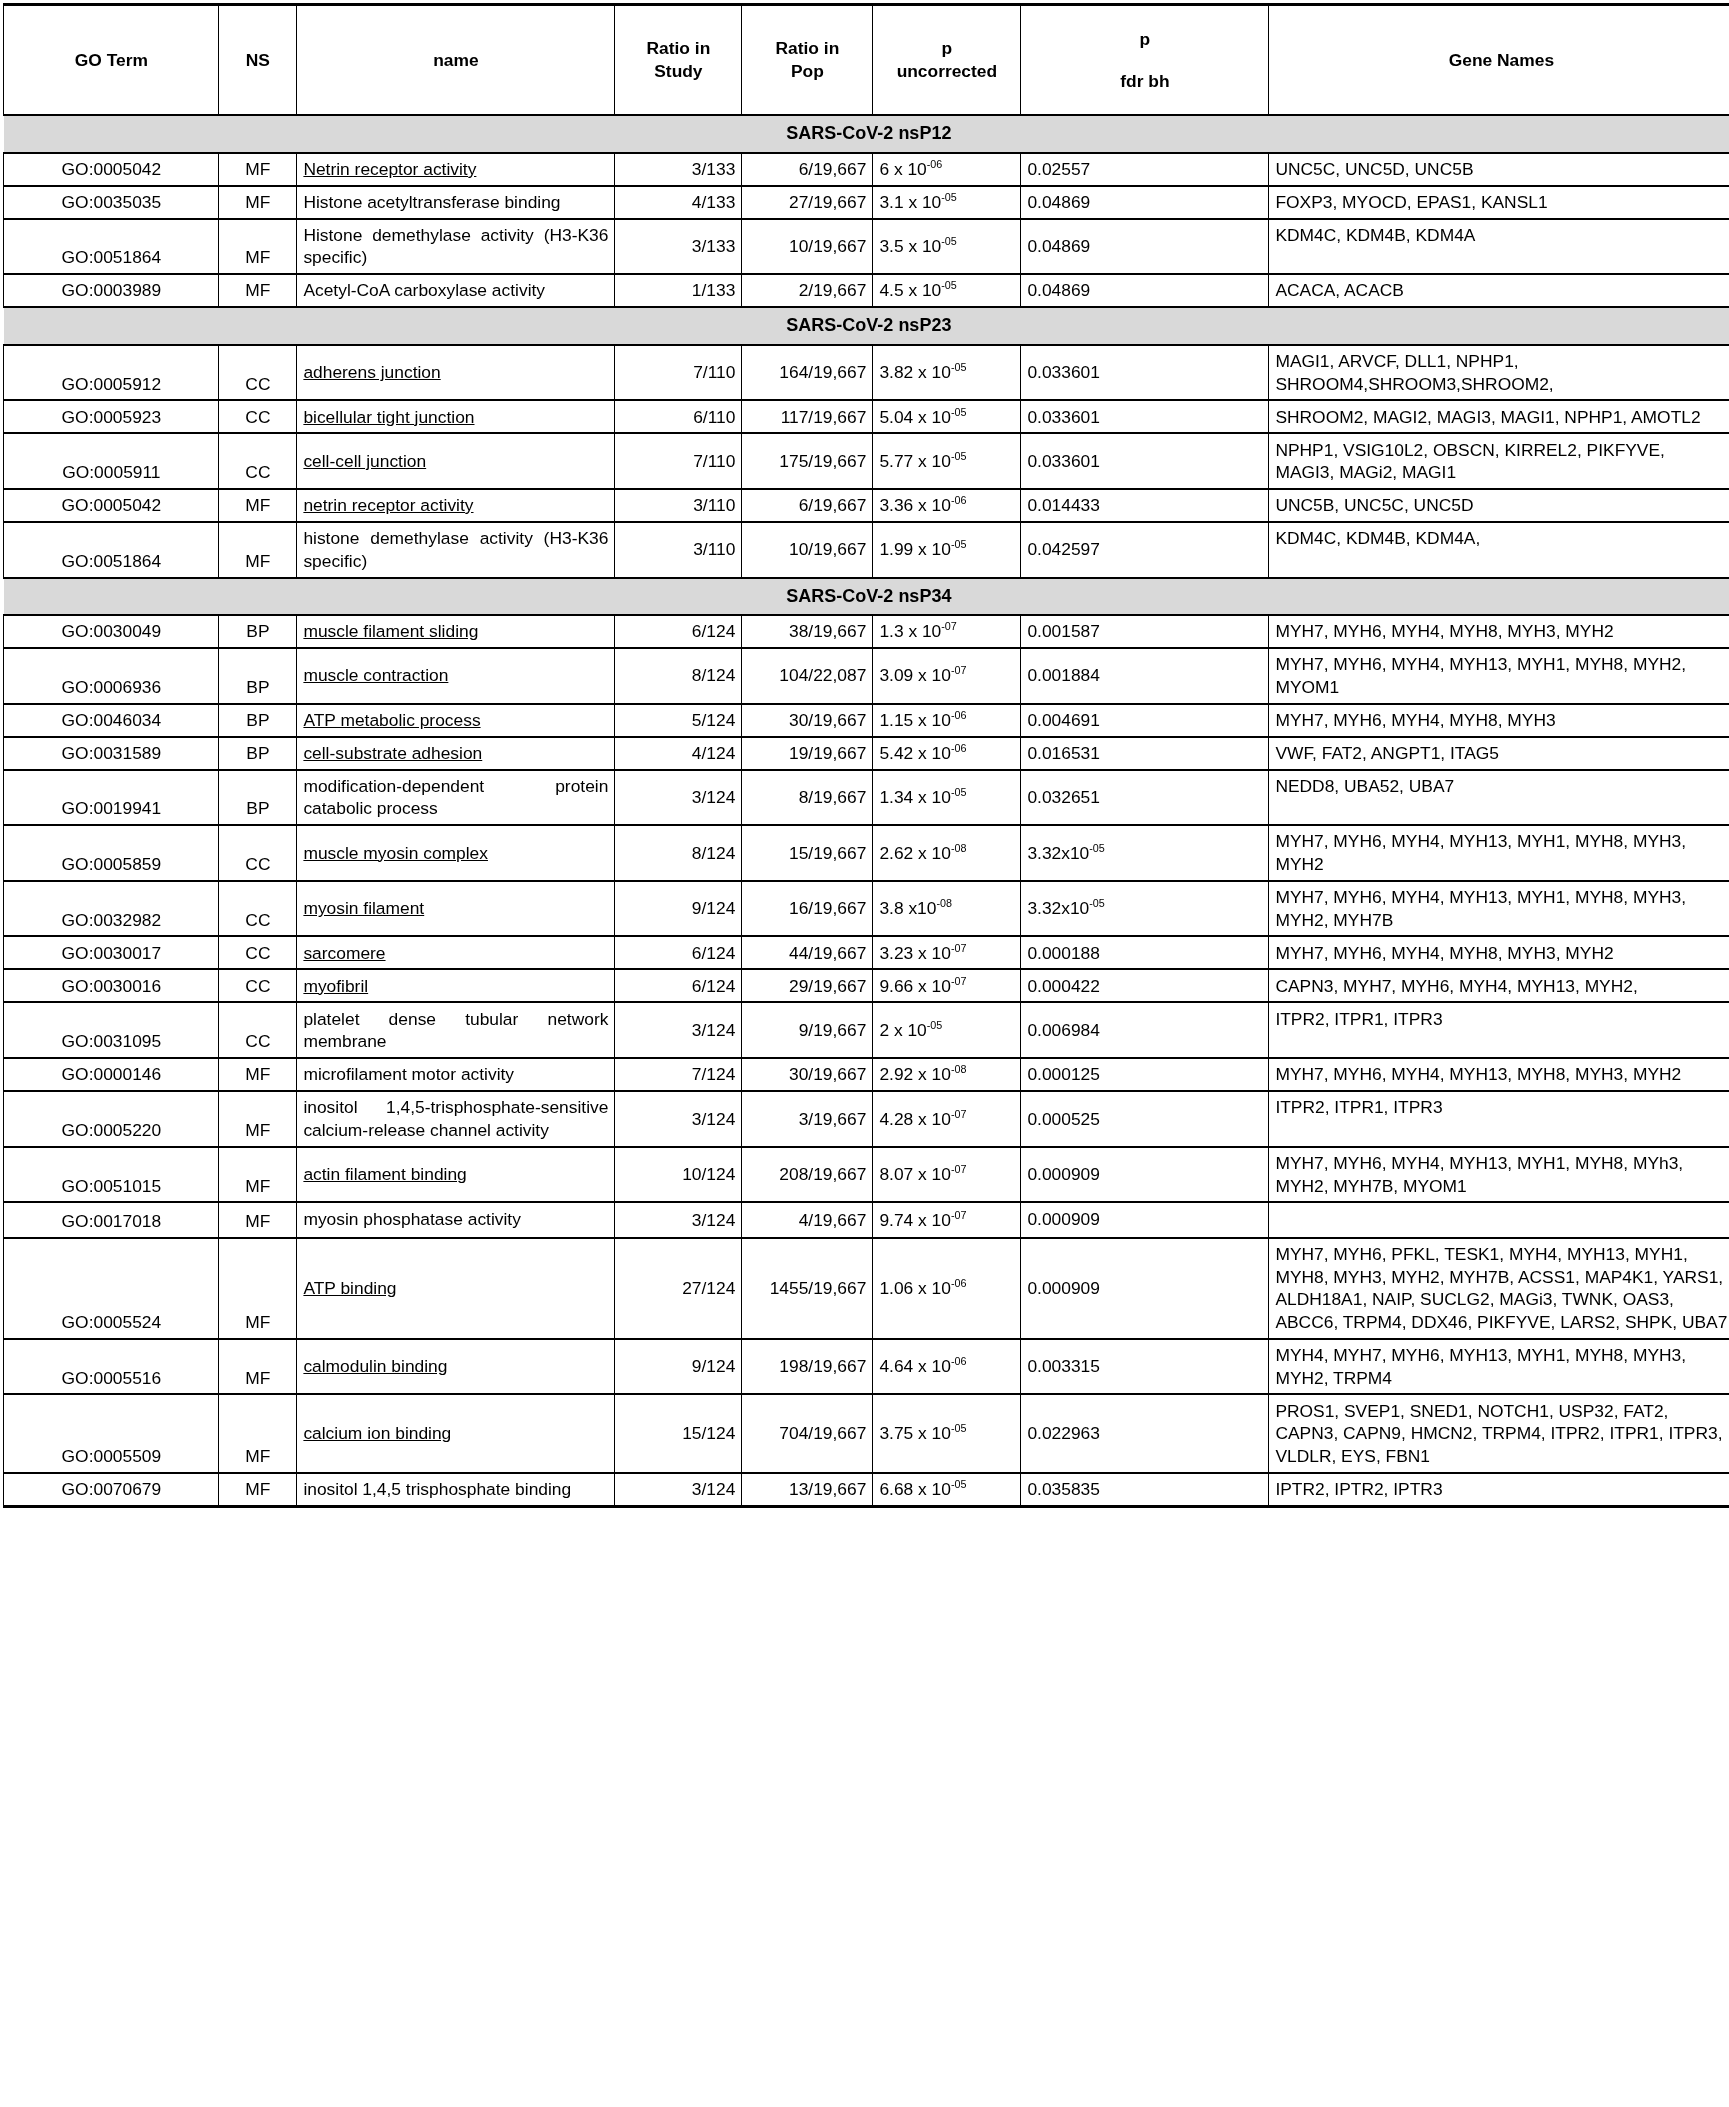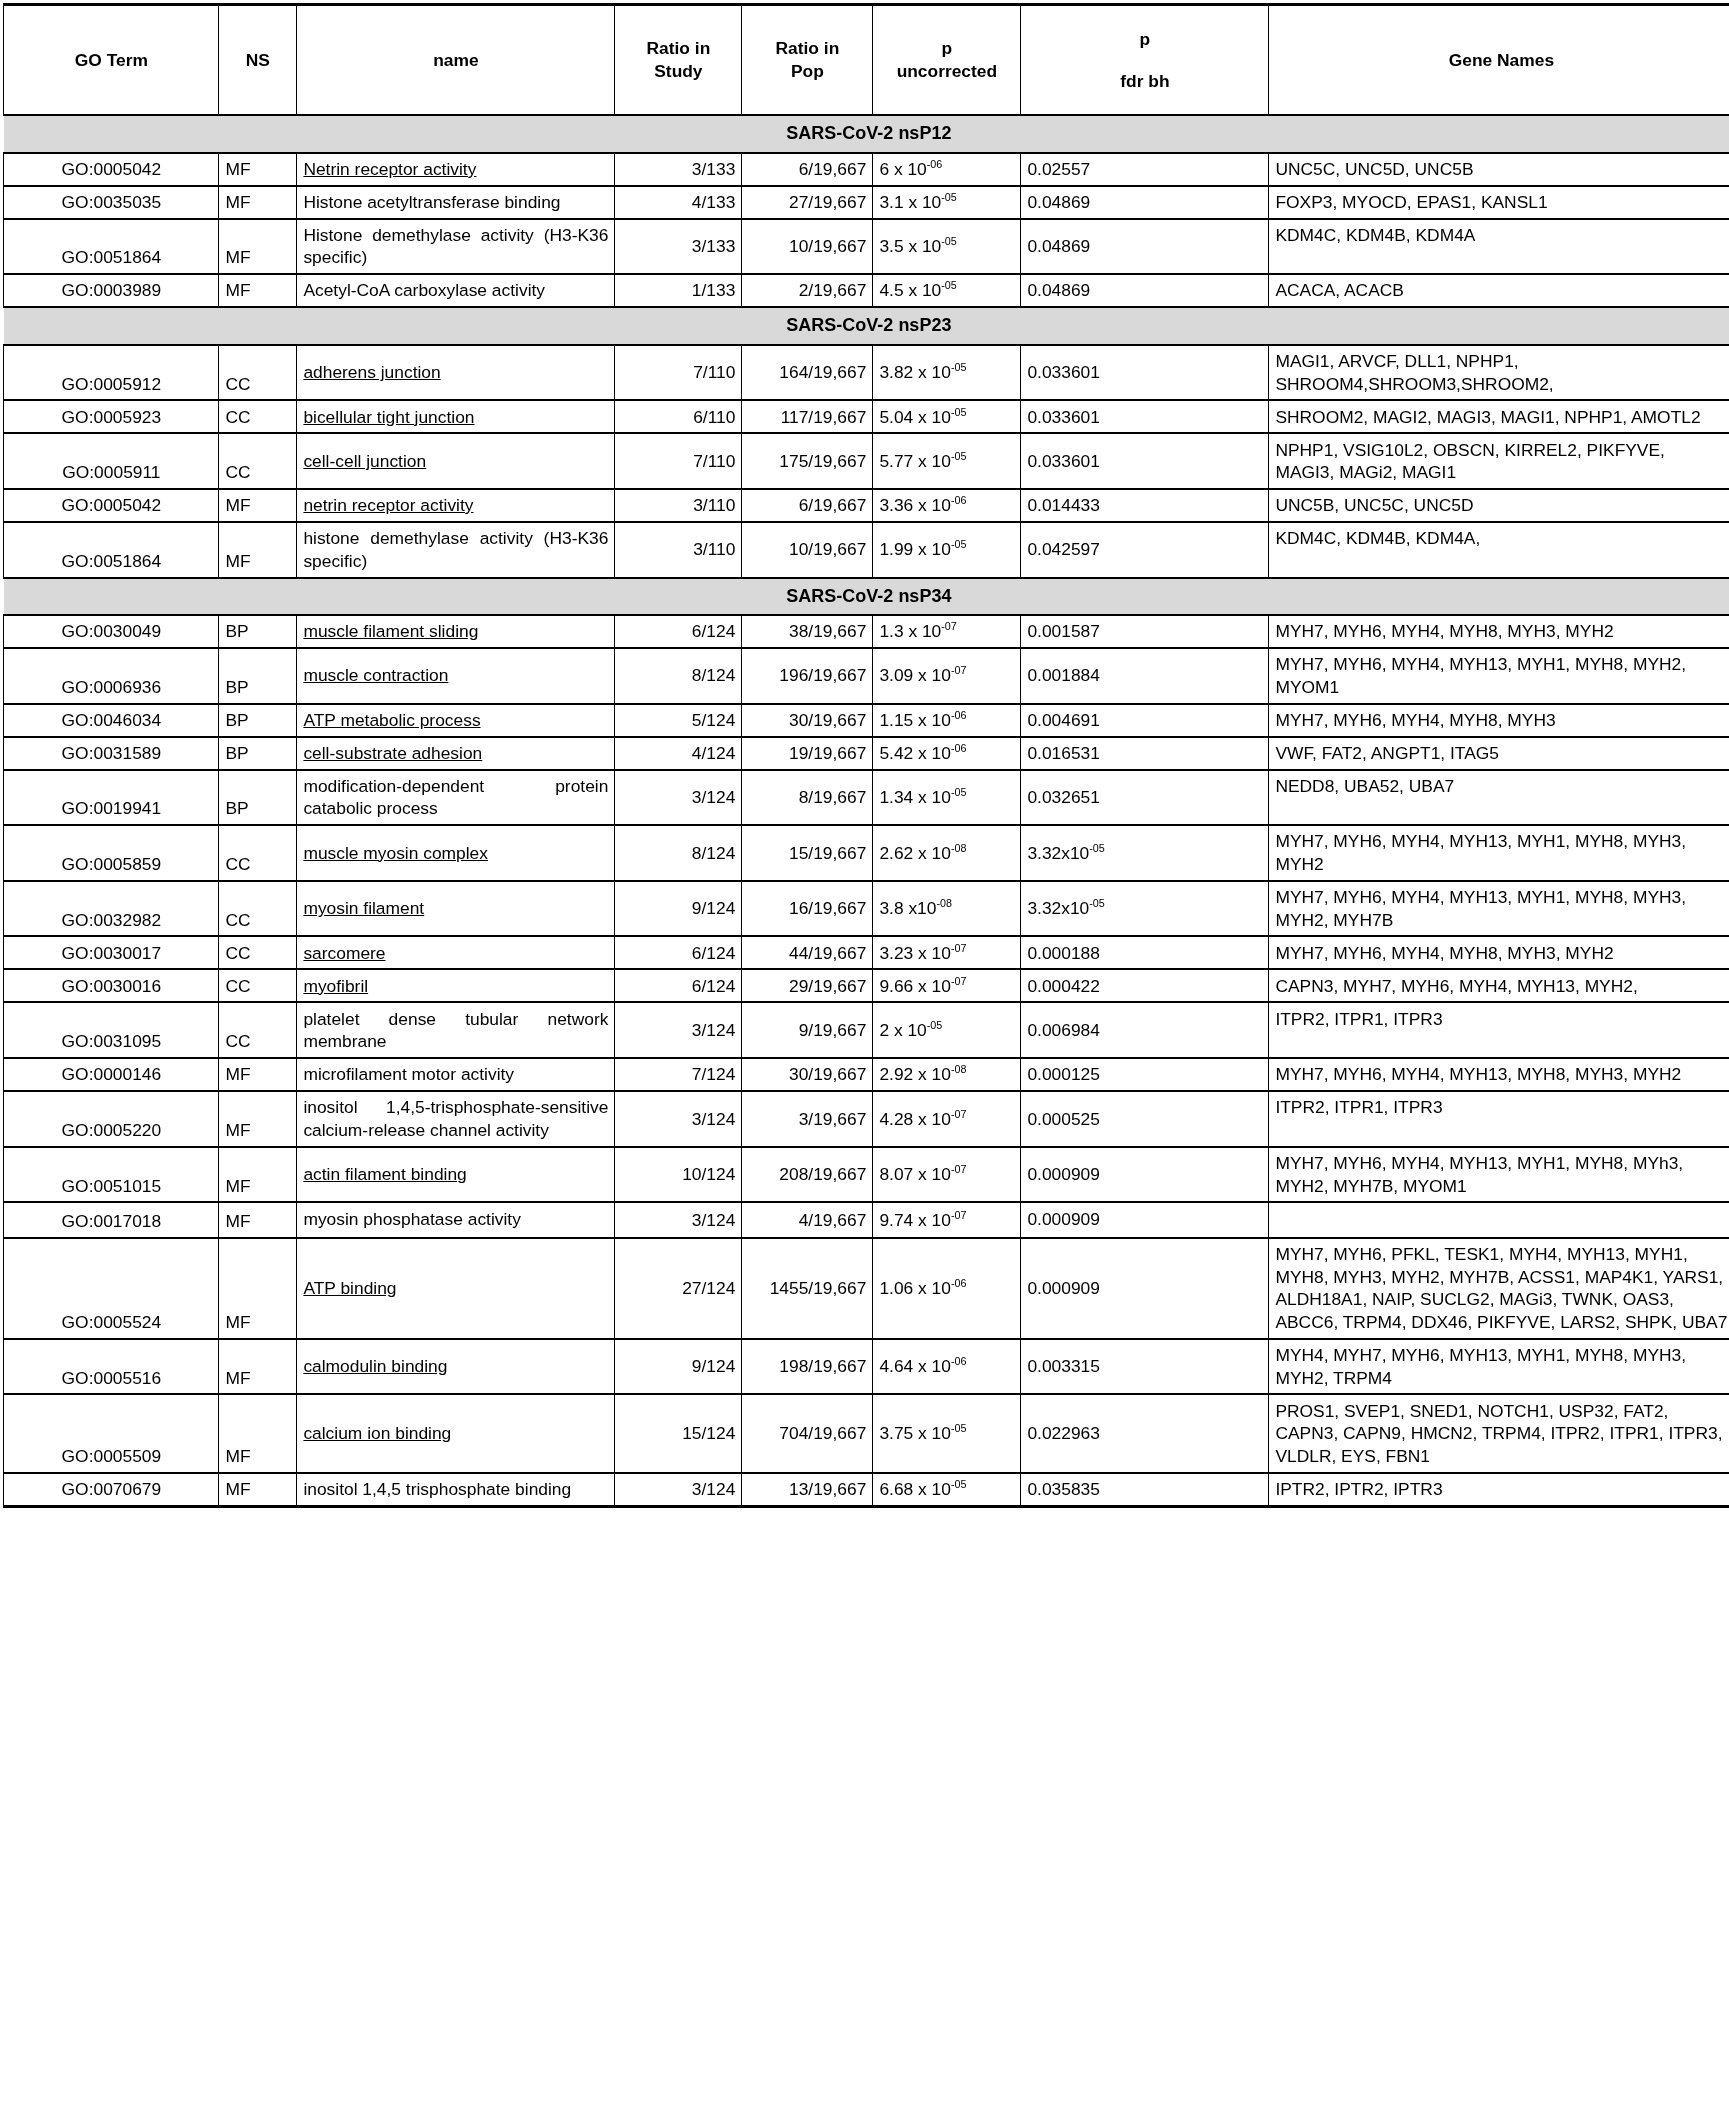--- a/index.html
+++ b/index.html
@@ -55,21 +55,21 @@
   tr.section td{
     background:#d9d9d9;
     text-align:center;
     font-weight:bold;
     font-size:18px;
     padding:6px 0;
     border-left:none;border-right:none;
   }
 
   td.go{text-align:center;vertical-align:bottom;white-space:nowrap;}
-  td.ns{text-align:left;vertical-align:bottom;}
+  td.ns{text-align:center;vertical-align:bottom;}
   td.name{text-align:justify;text-align-last:left;vertical-align:top;}
   td.name.mid{vertical-align:middle;text-decoration:underline;}
   td.num{text-align:right;vertical-align:middle;white-space:nowrap;}
   td.genes{text-align:left;vertical-align:top;}
   td.pv{text-align:left;vertical-align:middle;white-space:nowrap;}
   sup{font-size:0.62em;vertical-align:super;line-height:0;}
 </style>
 </head>
 <body>
 
@@ -217,21 +217,21 @@
           <td class="num">38/19,667</td>
           <td class="pv"><span>1.3 x 10</span><sup>-07</sup></td>
           <td class="pv"><span>0.001587</span></td>
           <td class="genes">MYH7, MYH6, MYH4, MYH8, MYH3, MYH2</td>
         </tr>
         <tr>
           <td class="go">GO:0006936</td>
           <td class="ns">BP</td>
           <td class="name mid">muscle contraction</td>
           <td class="num">8/124</td>
-          <td class="num">196/19,667</td>
+          <td class="num">104/22,087</td>
           <td class="pv"><span>3.09 x 10</span><sup>-07</sup></td>
           <td class="pv"><span>0.001884</span></td>
           <td class="genes">MYH7, MYH6, MYH4, MYH13, MYH1, MYH8, MYH2, MYOM1</td>
         </tr>
         <tr>
           <td class="go">GO:0046034</td>
           <td class="ns">BP</td>
           <td class="name mid">ATP metabolic process</td>
           <td class="num">5/124</td>
           <td class="num">30/19,667</td>

